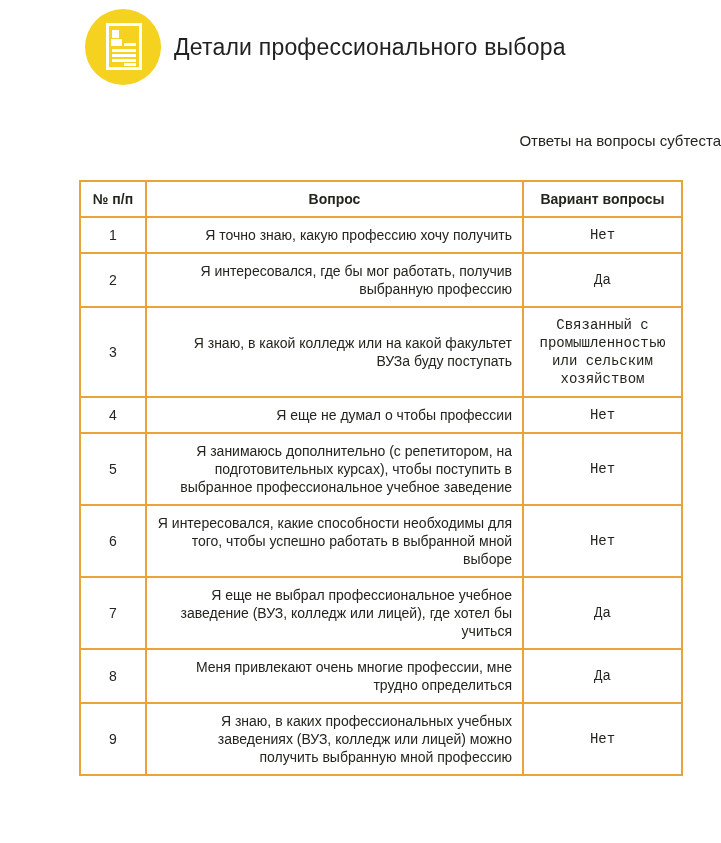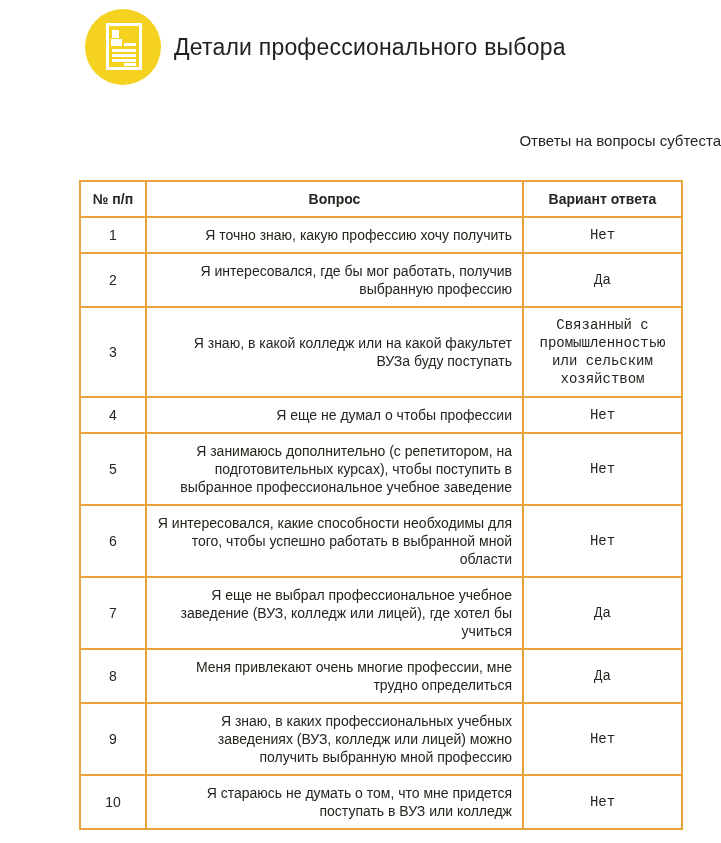--- a/index.html
+++ b/index.html
@@ -96,21 +96,21 @@
   <table class="answers">
     <colgroup>
       <col class="c-num">
       <col class="c-quest">
       <col class="c-answer">
     </colgroup>
     <thead>
       <tr>
         <th>№ п/п</th>
         <th>Вопрос</th>
-        <th>Вариант ответа</th>
+        <th>Вариант вопросы</th>
       </tr>
     </thead>
     <tbody>
   <tr>
     <td class="cell-num">1</td>
     <td class="cell-quest">Я точно знаю, какую профессию хочу получить</td>
     <td class="cell-answer">Нет</td>
   </tr>
 
   <tr>
@@ -132,21 +132,21 @@
   </tr>
 
   <tr>
     <td class="cell-num">5</td>
     <td class="cell-quest">Я занимаюсь дополнительно (с репетитором, на подготовительных курсах), чтобы поступить в выбранное профессиональное учебное заведение</td>
     <td class="cell-answer">Нет</td>
   </tr>
 
   <tr>
     <td class="cell-num">6</td>
-    <td class="cell-quest">Я интересовался, какие способности необходимы для того, чтобы успешно работать в выбранной мной области</td>
+    <td class="cell-quest">Я интересовался, какие способности необходимы для того, чтобы успешно работать в выбранной мной выборе</td>
     <td class="cell-answer">Нет</td>
   </tr>
 
   <tr>
     <td class="cell-num">7</td>
     <td class="cell-quest">Я еще не выбрал профессиональное учебное заведение (ВУЗ, колледж или лицей), где хотел бы учиться</td>
     <td class="cell-answer">Да</td>
   </tr>
 
   <tr>
@@ -154,21 +154,16 @@
     <td class="cell-quest">Меня привлекают очень многие профессии, мне трудно определиться</td>
     <td class="cell-answer">Да</td>
   </tr>
 
   <tr>
     <td class="cell-num">9</td>
     <td class="cell-quest">Я знаю, в каких профессиональных учебных заведениях (ВУЗ, колледж или лицей) можно получить выбранную мной профессию</td>
     <td class="cell-answer">Нет</td>
   </tr>
 
-  <tr>
-    <td class="cell-num">10</td>
-    <td class="cell-quest">Я стараюсь не думать о том, что мне придется поступать в ВУЗ или колледж</td>
-    <td class="cell-answer">Нет</td>
-  </tr>
 </tbody>
   </table>
 
 </div>
 
 </body></html>

